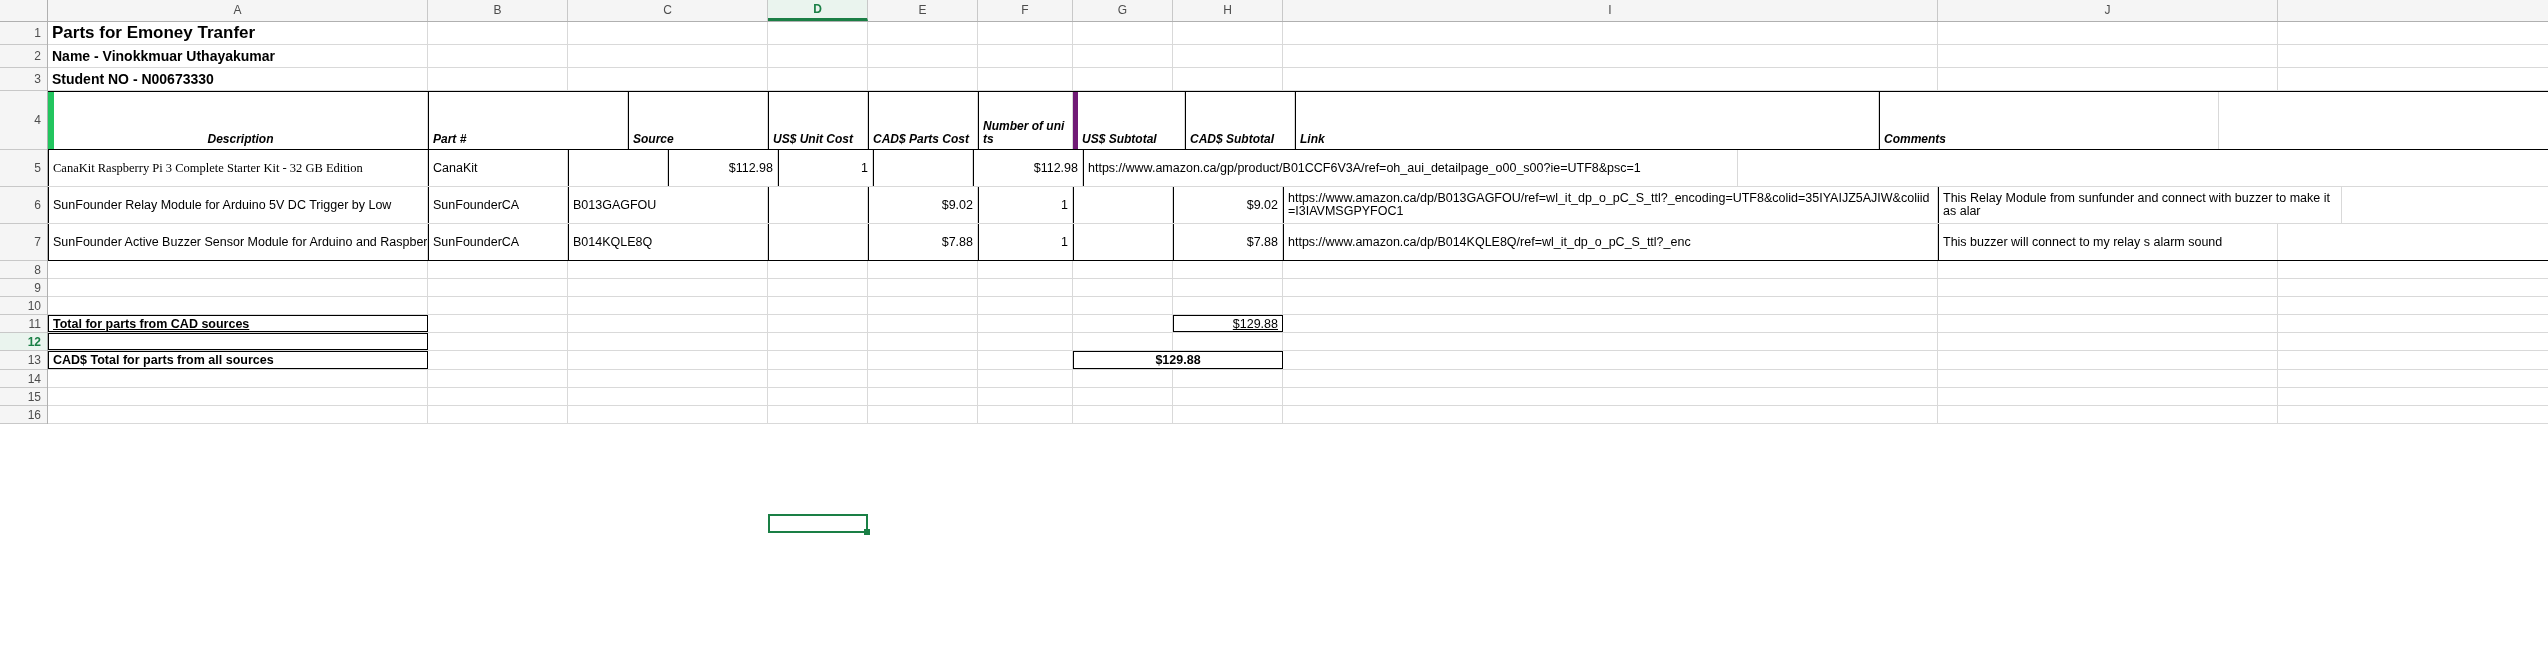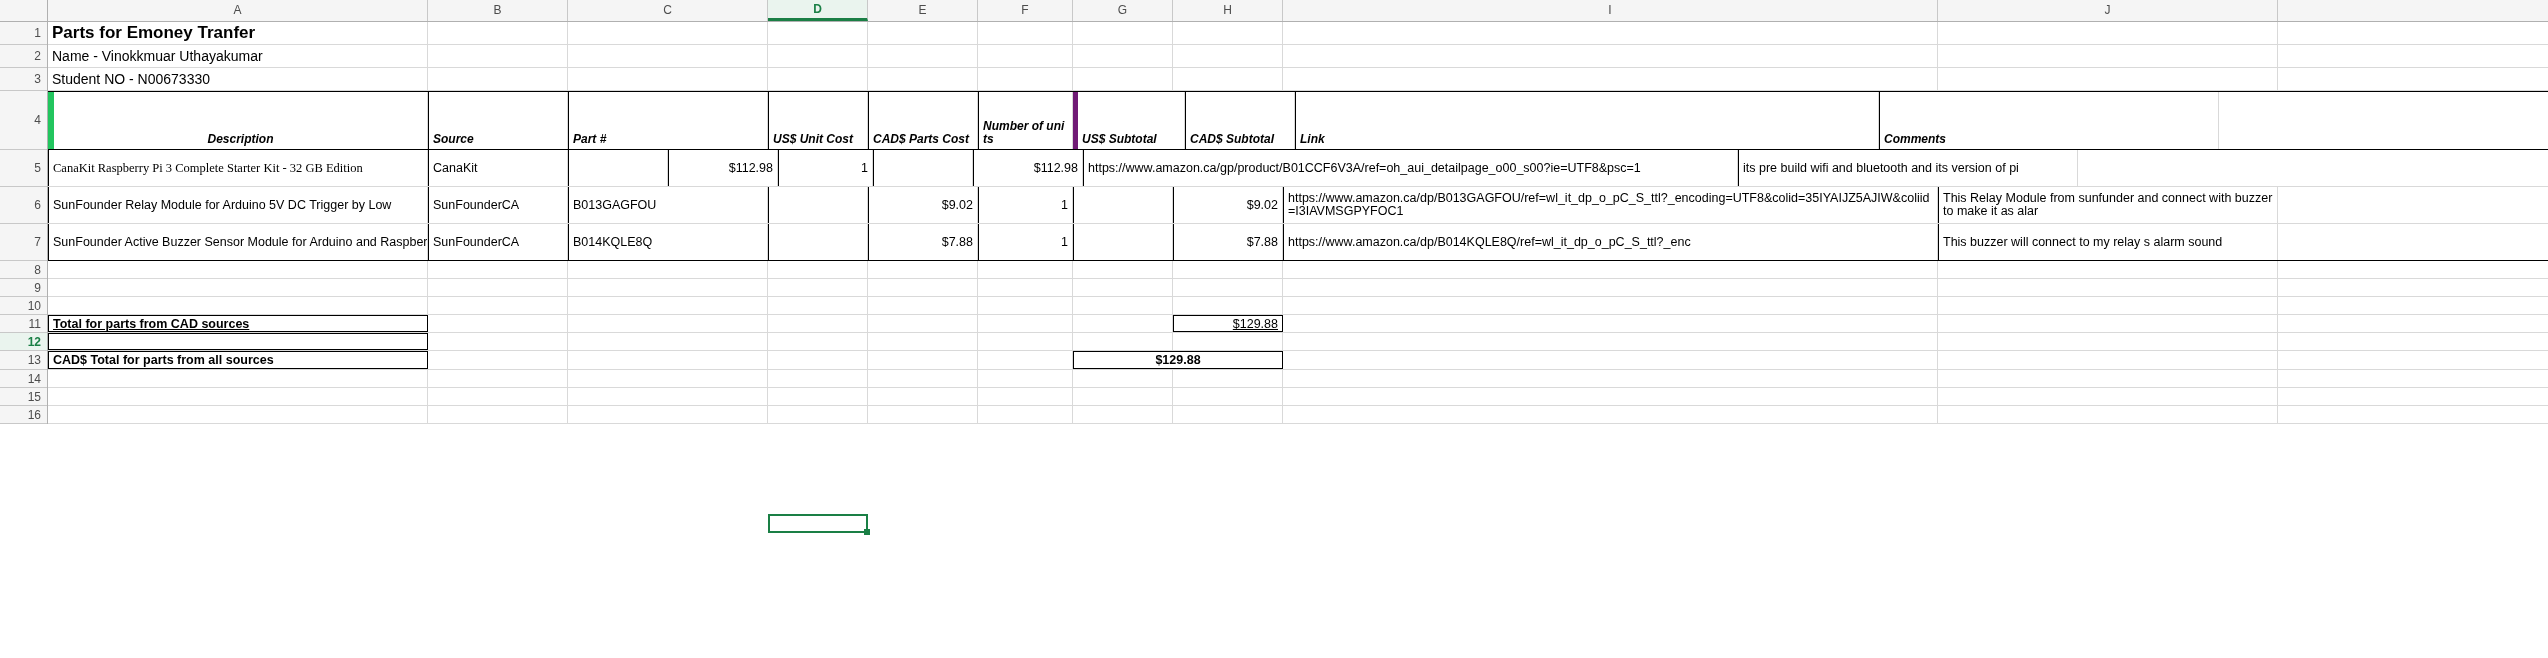--- a/index.html
+++ b/index.html
@@ -95,21 +95,21 @@
   .cell.wrap {
     white-space: normal;
     line-height: 13px;
     word-break: break-all;
     align-items: center;
   }
   .cell.b { font-weight: bold; }
   .cell.r { justify-content: flex-end; }
   .cell.c { justify-content: center; }
   .cell.big { font-size: 17px; font-weight: bold; }
-  .cell.med { font-size: 14px; font-weight: normal; }
+  .cell.med { font-size: 14px; font-weight: bold; }
   .cell.hdr { font-weight: bold; font-size: 12px; font-style: italic; }
   .cell.boxed {
     border: 1px solid #000;
   }
   .cell.ul { text-decoration: underline; }
 
   
   .sel-box {
     position: absolute;
     border: 2px solid #1a7f45;
@@ -199,54 +199,53 @@
         <div class="cell" style="width:110px"></div>
         <div class="cell" style="width:95px"></div>
         <div class="cell" style="width:100px"></div>
         <div class="cell" style="width:110px"></div>
         <div class="cell" style="width:655px"></div>
         <div class="cell" style="width:340px"></div>
       </div>
 
       <div class="grid-row" style="height:59px;border-top:1px solid #000;border-bottom:1px solid #000;">
         <div class="cell hdr c" style="width:380px;align-items:flex-end;padding-bottom:3px;justify-content:center;border-left:6px solid #22c55e;">Description</div>
+        <div class="cell hdr" style="width:200px;align-items:flex-end;padding-bottom:3px;border-left:1px solid #000;">Part #</div>
         <div class="cell hdr" style="width:140px;align-items:flex-end;padding-bottom:3px;border-left:1px solid #000;">Source</div>
-        <div class="cell hdr" style="width:200px;align-items:flex-end;padding-bottom:3px;border-left:1px solid #000;">Part #</div>
         <div class="cell hdr wrap" style="width:100px;align-items:flex-end;padding-bottom:3px;border-left:1px solid #000;">US$ Unit Cost</div>
         <div class="cell hdr wrap" style="width:110px;align-items:flex-end;padding-bottom:3px;border-left:1px solid #000;">CAD$ Parts Cost</div>
         <div class="cell hdr wrap" style="width:95px;align-items:flex-end;padding-bottom:3px;border-left:1px solid #000;">Number of units</div>
         <div class="cell hdr wrap" style="width:112px;align-items:flex-end;padding-bottom:3px;border-left:5px solid #701a75;">US$ Subtotal</div>
         <div class="cell hdr wrap" style="width:110px;align-items:flex-end;padding-bottom:3px;border-left:1px solid #000;">CAD$ Subtotal</div>
         <div class="cell hdr" style="width:584px;align-items:flex-end;padding-bottom:3px;border-left:1px solid #000;">Link</div>
         <div class="cell hdr" style="width:340px;align-items:flex-end;padding-bottom:3px;border-left:1px solid #000;">Comments</div>
       </div>
 
       <div class="grid-row" style="height:37px">
         <div class="cell" style="width:380px;border-left:1px solid #000;font-family:Liberation Serif, serif;">CanaKit Raspberry Pi 3 Complete Starter Kit - 32 GB Edition</div>
         <div class="cell" style="width:140px;border-left:1px solid #000;">CanaKit</div>
         <div class="cell r" style="width:100px;border-left:1px solid #000;"></div>
         <div class="cell r" style="width:110px;border-left:1px solid #000;">$112.98</div>
         <div class="cell r" style="width:95px;border-left:1px solid #000;">1</div>
         <div class="cell r" style="width:100px;border-left:1px solid #000;"></div>
         <div class="cell r" style="width:110px;border-left:1px solid #000;">$112.98</div>
         <div class="cell wrap" style="width:655px;border-left:1px solid #000;">https://www.amazon.ca/gp/product/B01CCF6V3A/ref=oh_aui_detailpage_o00_s00?ie=UTF8&amp;psc=1</div>
-        <div class="cell wrap" style="width:340px;border-left:1px solid #000;">its pre build wifi and bluetooth and its version of pi</div>
       </div>
 
       <div class="grid-row" style="height:37px">
         <div class="cell" style="width:380px;border-left:1px solid #000;">SunFounder Relay Module for Arduino 5V DC Trigger by Low</div>
         <div class="cell" style="width:140px;border-left:1px solid #000;">SunFounderCA</div>
         <div class="cell" style="width:200px;border-left:1px solid #000;">B013GAGFOU</div>
         <div class="cell r" style="width:100px;border-left:1px solid #000;"></div>
         <div class="cell r" style="width:110px;border-left:1px solid #000;">$9.02</div>
         <div class="cell r" style="width:95px;border-left:1px solid #000;">1</div>
         <div class="cell r" style="width:100px;border-left:1px solid #000;"></div>
         <div class="cell r" style="width:110px;border-left:1px solid #000;">$9.02</div>
         <div class="cell wrap" style="width:655px;border-left:1px solid #000;">https://www.amazon.ca/dp/B013GAGFOU/ref=wl_it_dp_o_pC_S_ttl?_encoding=UTF8&amp;colid=35IYAIJZ5AJIW&amp;coliid=I3IAVMSGPYFOC1</div>
-        <div class="cell wrap" style="width:340px;border-left:1px solid #000;">This Relay Module from sunfunder and connect with buzzer to make it as alar</div>
+        <div class="cell wrap" style="width:404px;border-left:1px solid #000;">This Relay Module from sunfunder and connect with buzzer to make it as alar</div>
       </div>
 
       <div class="grid-row" style="height:37px;border-bottom:1px solid #000;">
         <div class="cell" style="width:380px;border-left:1px solid #000;">SunFounder Active Buzzer Sensor Module for Arduino and Raspberry</div>
         <div class="cell" style="width:140px;border-left:1px solid #000;">SunFounderCA</div>
         <div class="cell" style="width:200px;border-left:1px solid #000;">B014KQLE8Q</div>
         <div class="cell r" style="width:100px;border-left:1px solid #000;"></div>
         <div class="cell r" style="width:110px;border-left:1px solid #000;">$7.88</div>
         <div class="cell r" style="width:95px;border-left:1px solid #000;">1</div>
         <div class="cell r" style="width:100px;border-left:1px solid #000;"></div>

